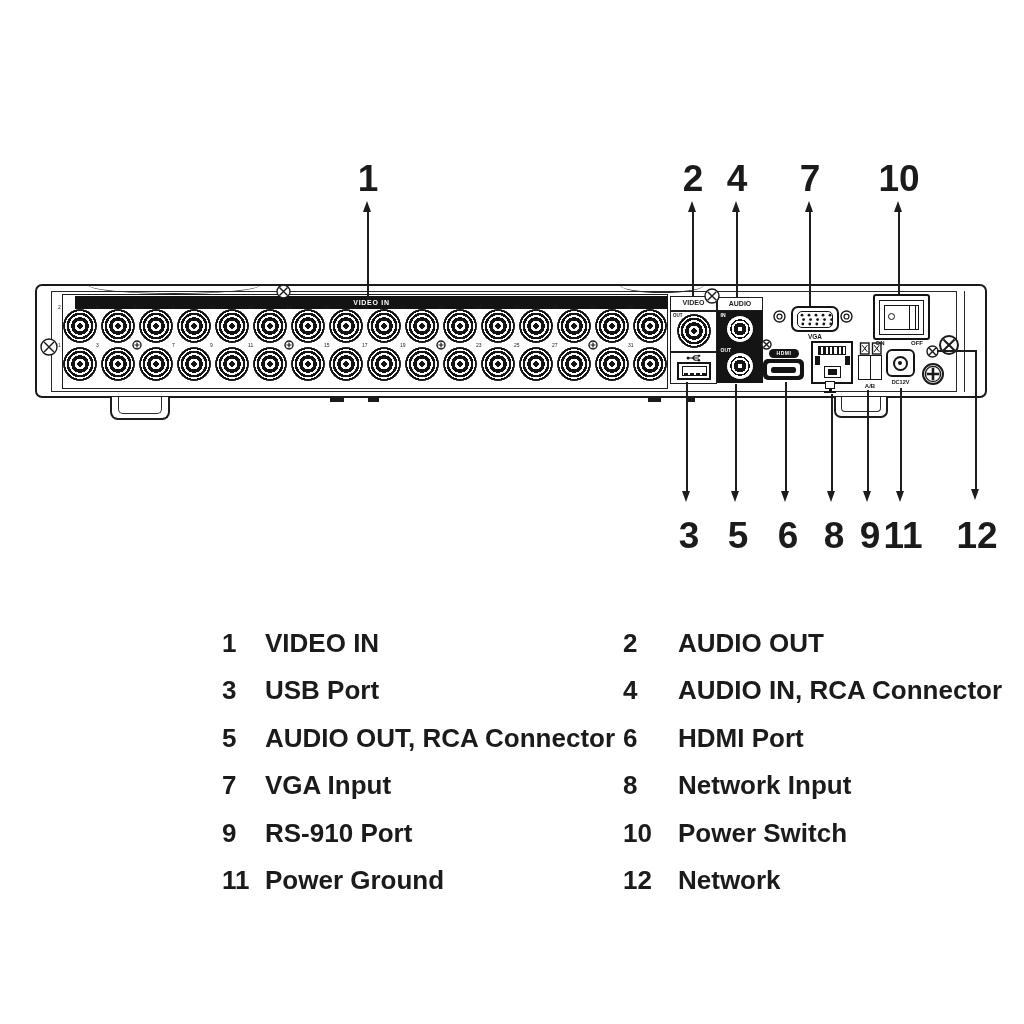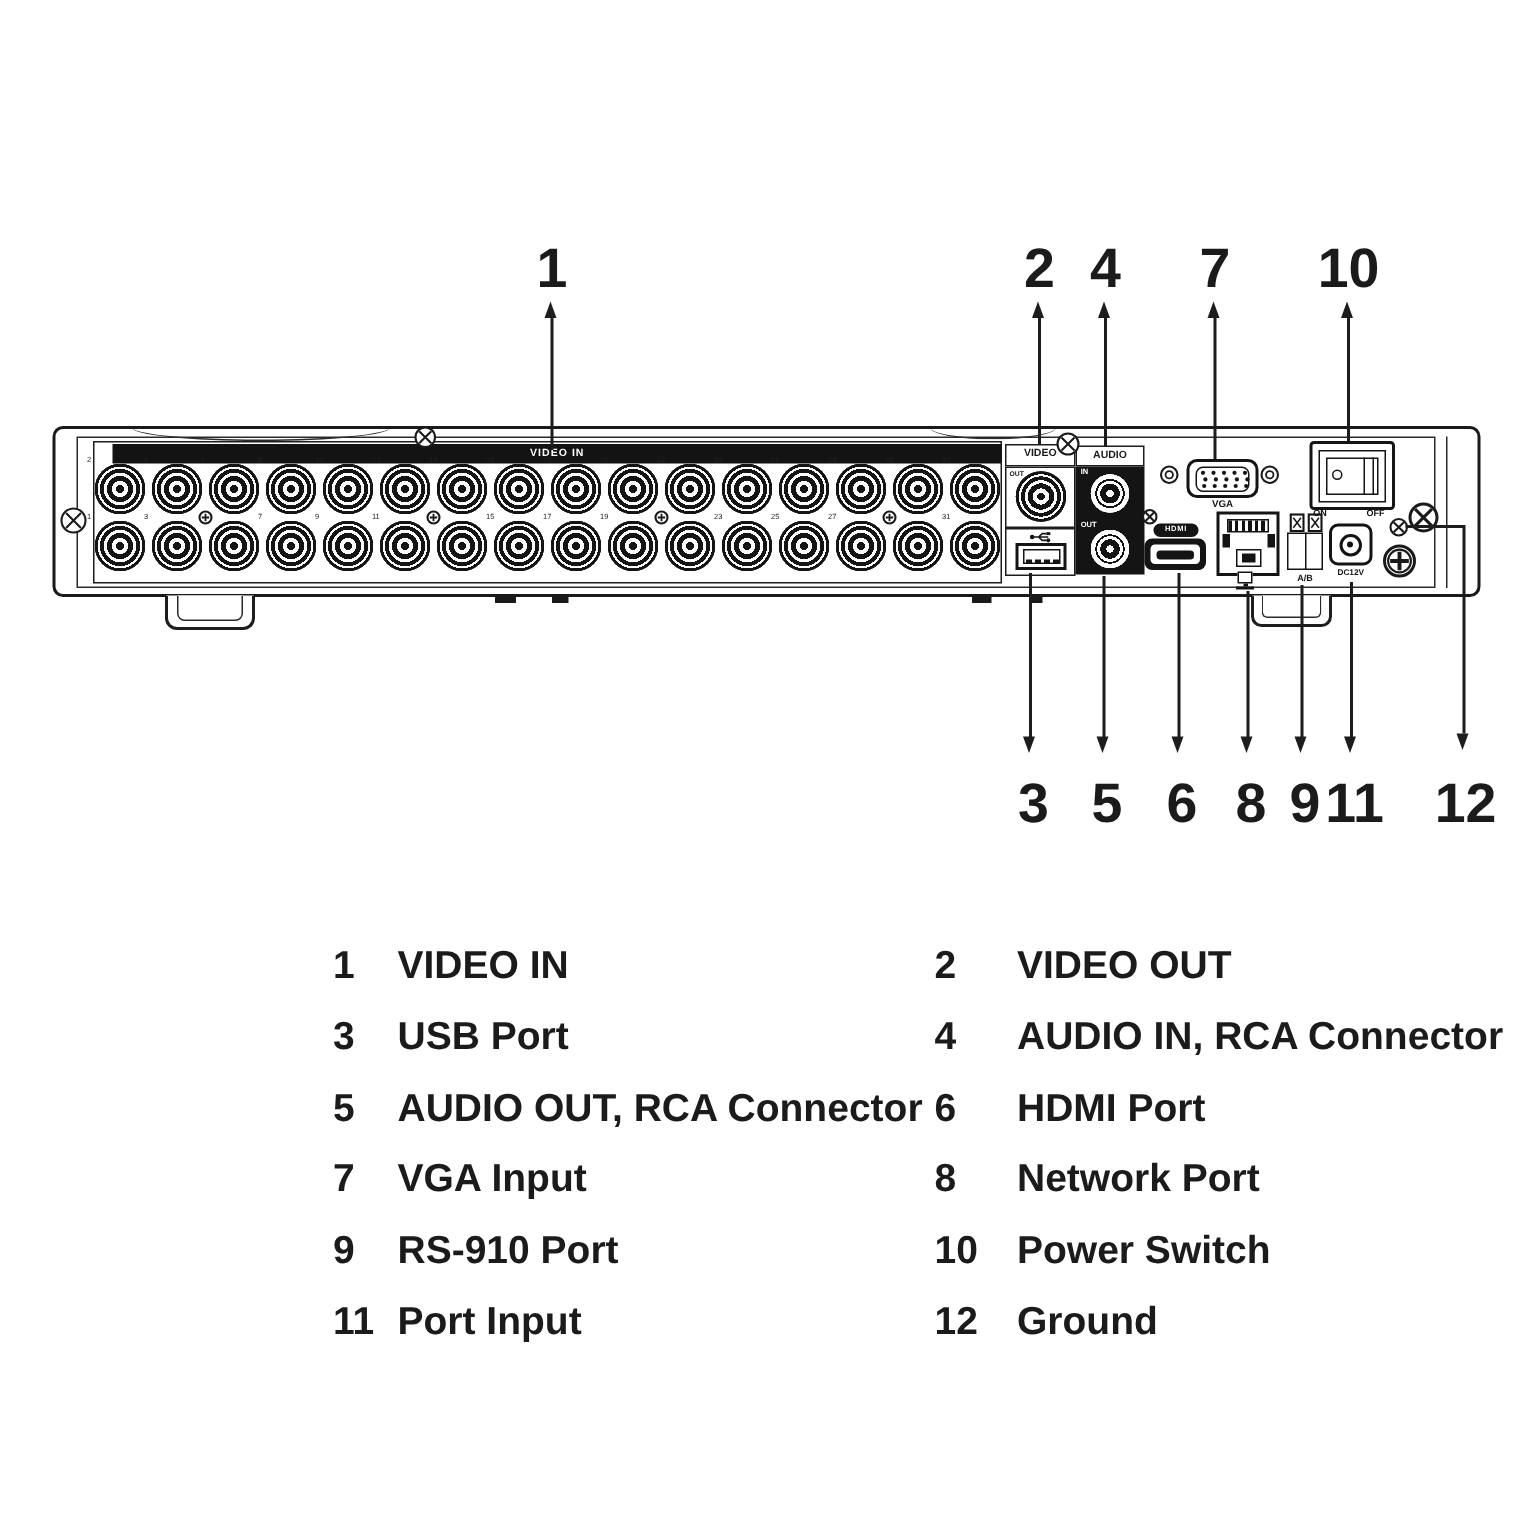--- a/index.html
+++ b/index.html
@@ -353,27 +353,27 @@
       <div class="lg-label" style="left:265px;top:629px;">VIDEO IN</div>
       <div class="lg-num" style="left:222px;top:676px;">3</div>
       <div class="lg-label" style="left:265px;top:676px;text-align:right;">USB Port</div>
       <div class="lg-num" style="left:222px;top:724px;">5</div>
       <div class="lg-label" style="left:265px;top:724px;">AUDIO OUT, RCA Connector</div>
       <div class="lg-num" style="left:222px;top:771px;">7</div>
       <div class="lg-label" style="left:265px;top:771px;">VGA Input</div>
       <div class="lg-num" style="left:222px;top:819px;">9</div>
       <div class="lg-label" style="left:265px;top:819px;">RS-910 Port</div>
       <div class="lg-num" style="left:222px;top:866px;">11</div>
-      <div class="lg-label" style="left:265px;top:866px;">Port Input</div>
+      <div class="lg-label" style="left:265px;top:866px;">Power Ground</div>
       <div class="lg-num" style="left:623px;top:629px;">2</div>
-      <div class="lg-label" style="left:678px;top:629px;">VIDEO OUT</div>
+      <div class="lg-label" style="left:678px;top:629px;">AUDIO OUT</div>
       <div class="lg-num" style="left:623px;top:676px;">4</div>
       <div class="lg-label" style="left:678px;top:676px;text-align:center;">AUDIO IN, RCA Connector</div>
       <div class="lg-num" style="left:623px;top:724px;">6</div>
       <div class="lg-label" style="left:678px;top:724px;text-align:center;">HDMI Port</div>
       <div class="lg-num" style="left:623px;top:771px;">8</div>
-      <div class="lg-label" style="left:678px;top:771px;">Network Port</div>
+      <div class="lg-label" style="left:678px;top:771px;">Network Input</div>
       <div class="lg-num" style="left:623px;top:819px;">10</div>
       <div class="lg-label" style="left:678px;top:819px;">Power Switch</div>
       <div class="lg-num" style="left:623px;top:866px;">12</div>
-      <div class="lg-label" style="left:678px;top:866px;">Ground</div>
+      <div class="lg-label" style="left:678px;top:866px;">Network</div>
     </div>
 </div>
 
 </body></html>

